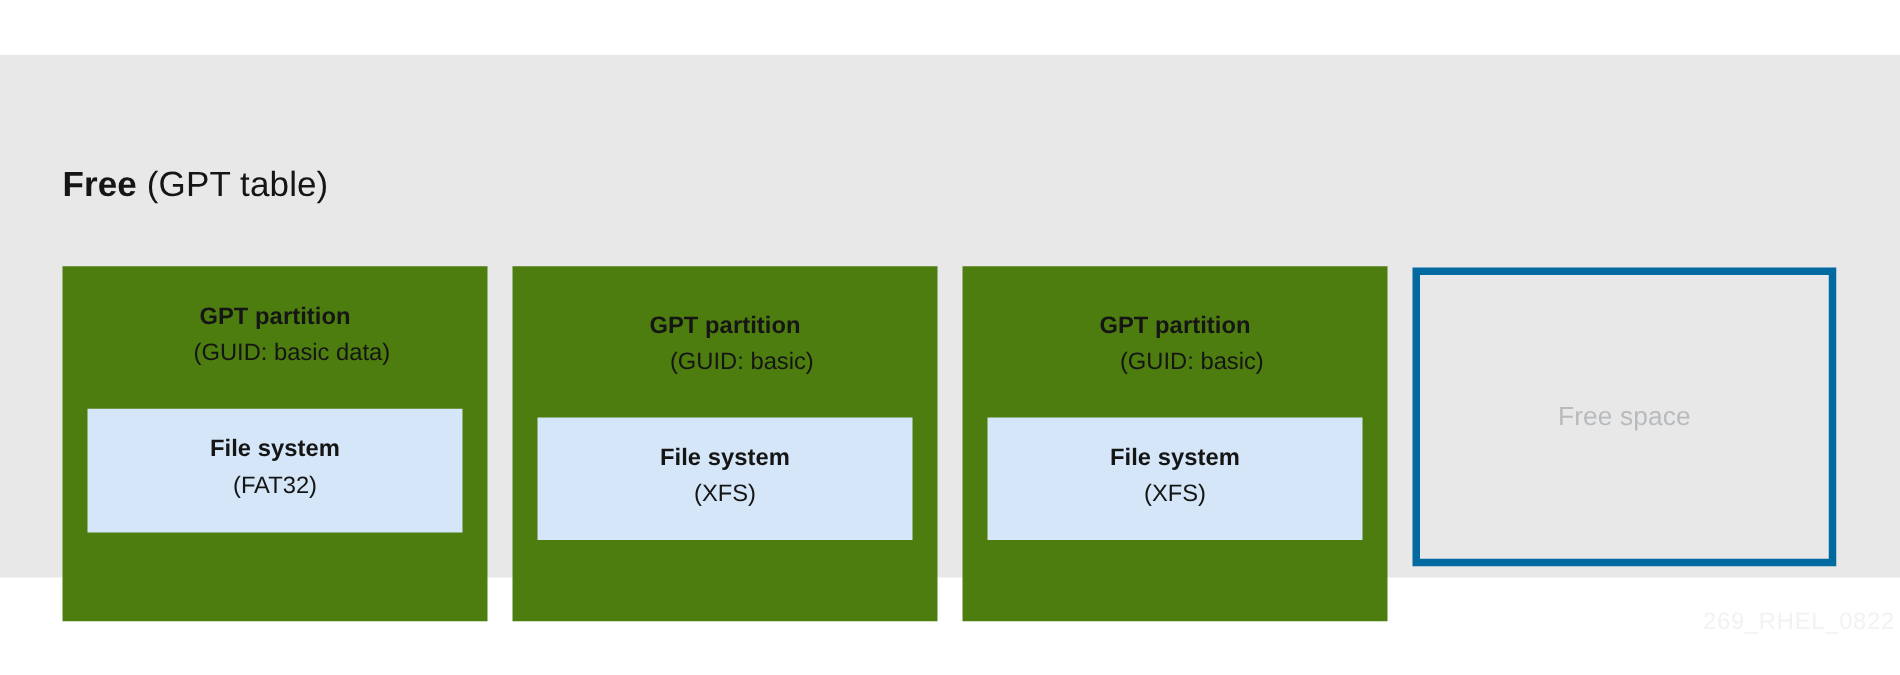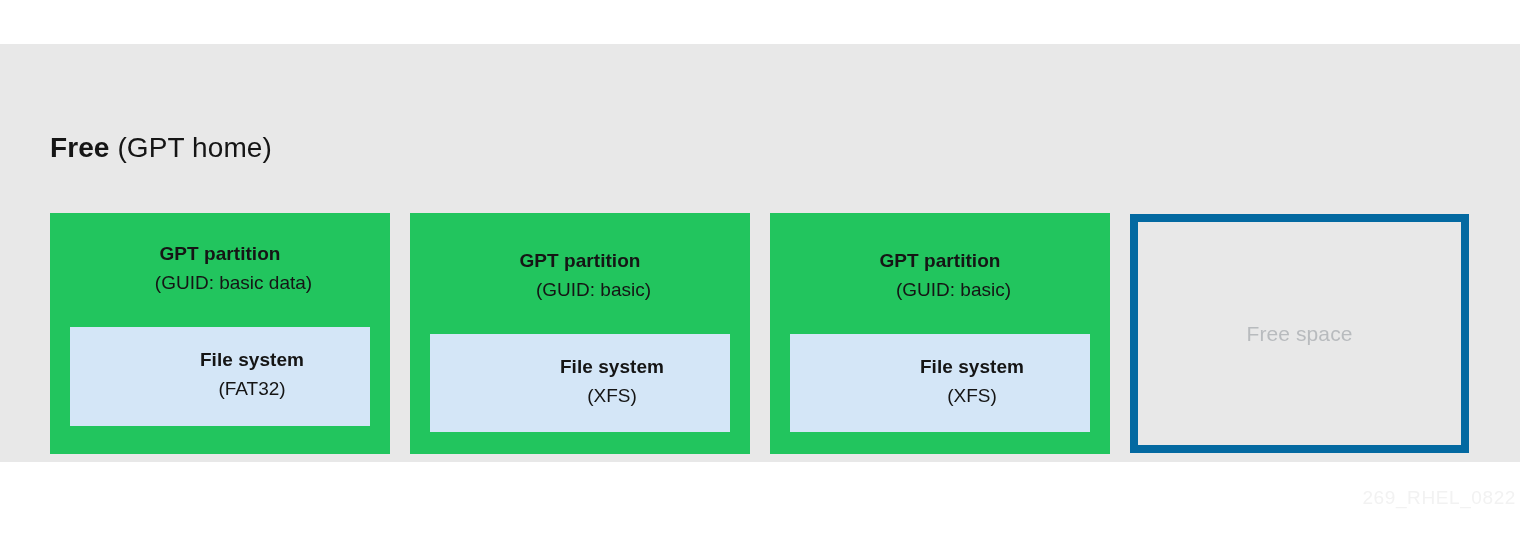--- a/index.html
+++ b/index.html
@@ -38,22 +38,22 @@
     font-weight: 700;
   }
   .disk-title .light {
     font-weight: 400;
   }
 
   
   .partition {
     position: absolute;
     top: 169px;
-    height: 241px;
-    background: #22c55e;
+    height: 284px;
+    background: #4d7c0f;
     box-sizing: border-box;
   }
   .partition-1 { left: 50px;  width: 340px; }
   .partition-2 { left: 410px; width: 340px; }
   .partition-3 { left: 770px; width: 340px; }
 
   .part-head {
     position: absolute;
     left: 0;
     width: 100%;
@@ -99,21 +99,20 @@
     left: 20px;  width: 300px;
     top: 121px;  height: 98px;
   }
 
   .fs-inner {
     position: absolute;
     left: 0;
     width: 100%;
     top: 22px;
     line-height: 1.18;
-    padding-left: 32px;
   }
   .fs-inner .fs-title {
     display: block;
     font-size: 19px;
     font-weight: 700;
     letter-spacing: 0.05px;
   }
   .fs-inner .fs-sub {
     display: block;
     font-size: 19px;
@@ -122,21 +121,21 @@
   }
 
   
   .free-space {
     position: absolute;
     left: 1130px;
     top: 170px;
     width: 339px;
     height: 239px;
     background: #e8e8e8;
-    border: 8px solid #0369a1;
+    border: 6px solid #0369a1;
     box-sizing: border-box;
   }
   .free-space-label {
     position: absolute;
     left: 0;
     top: 0;
     width: 100%;
     height: 100%;
     display: flex;
     align-items: center;
@@ -158,21 +157,21 @@
     letter-spacing: 0.6px;
     white-space: nowrap;
   }
 </style>
 </head>
 <body>
 
 <div class="disk-panel">
 
   <div class="disk-title">
-    <span class="strong">Free</span><span class="light"> (GPT home)</span>
+    <span class="strong">Free</span><span class="light"> (GPT table)</span>
   </div>
 
   <div class="partition partition-1">
     <div class="part-head">
       <span class="head-title">GPT partition</span>
       <span class="head-sub">(GUID: basic data)</span>
     </div>
     <div class="fs-block">
       <div class="fs-inner">
         <span class="fs-title">File system</span>

